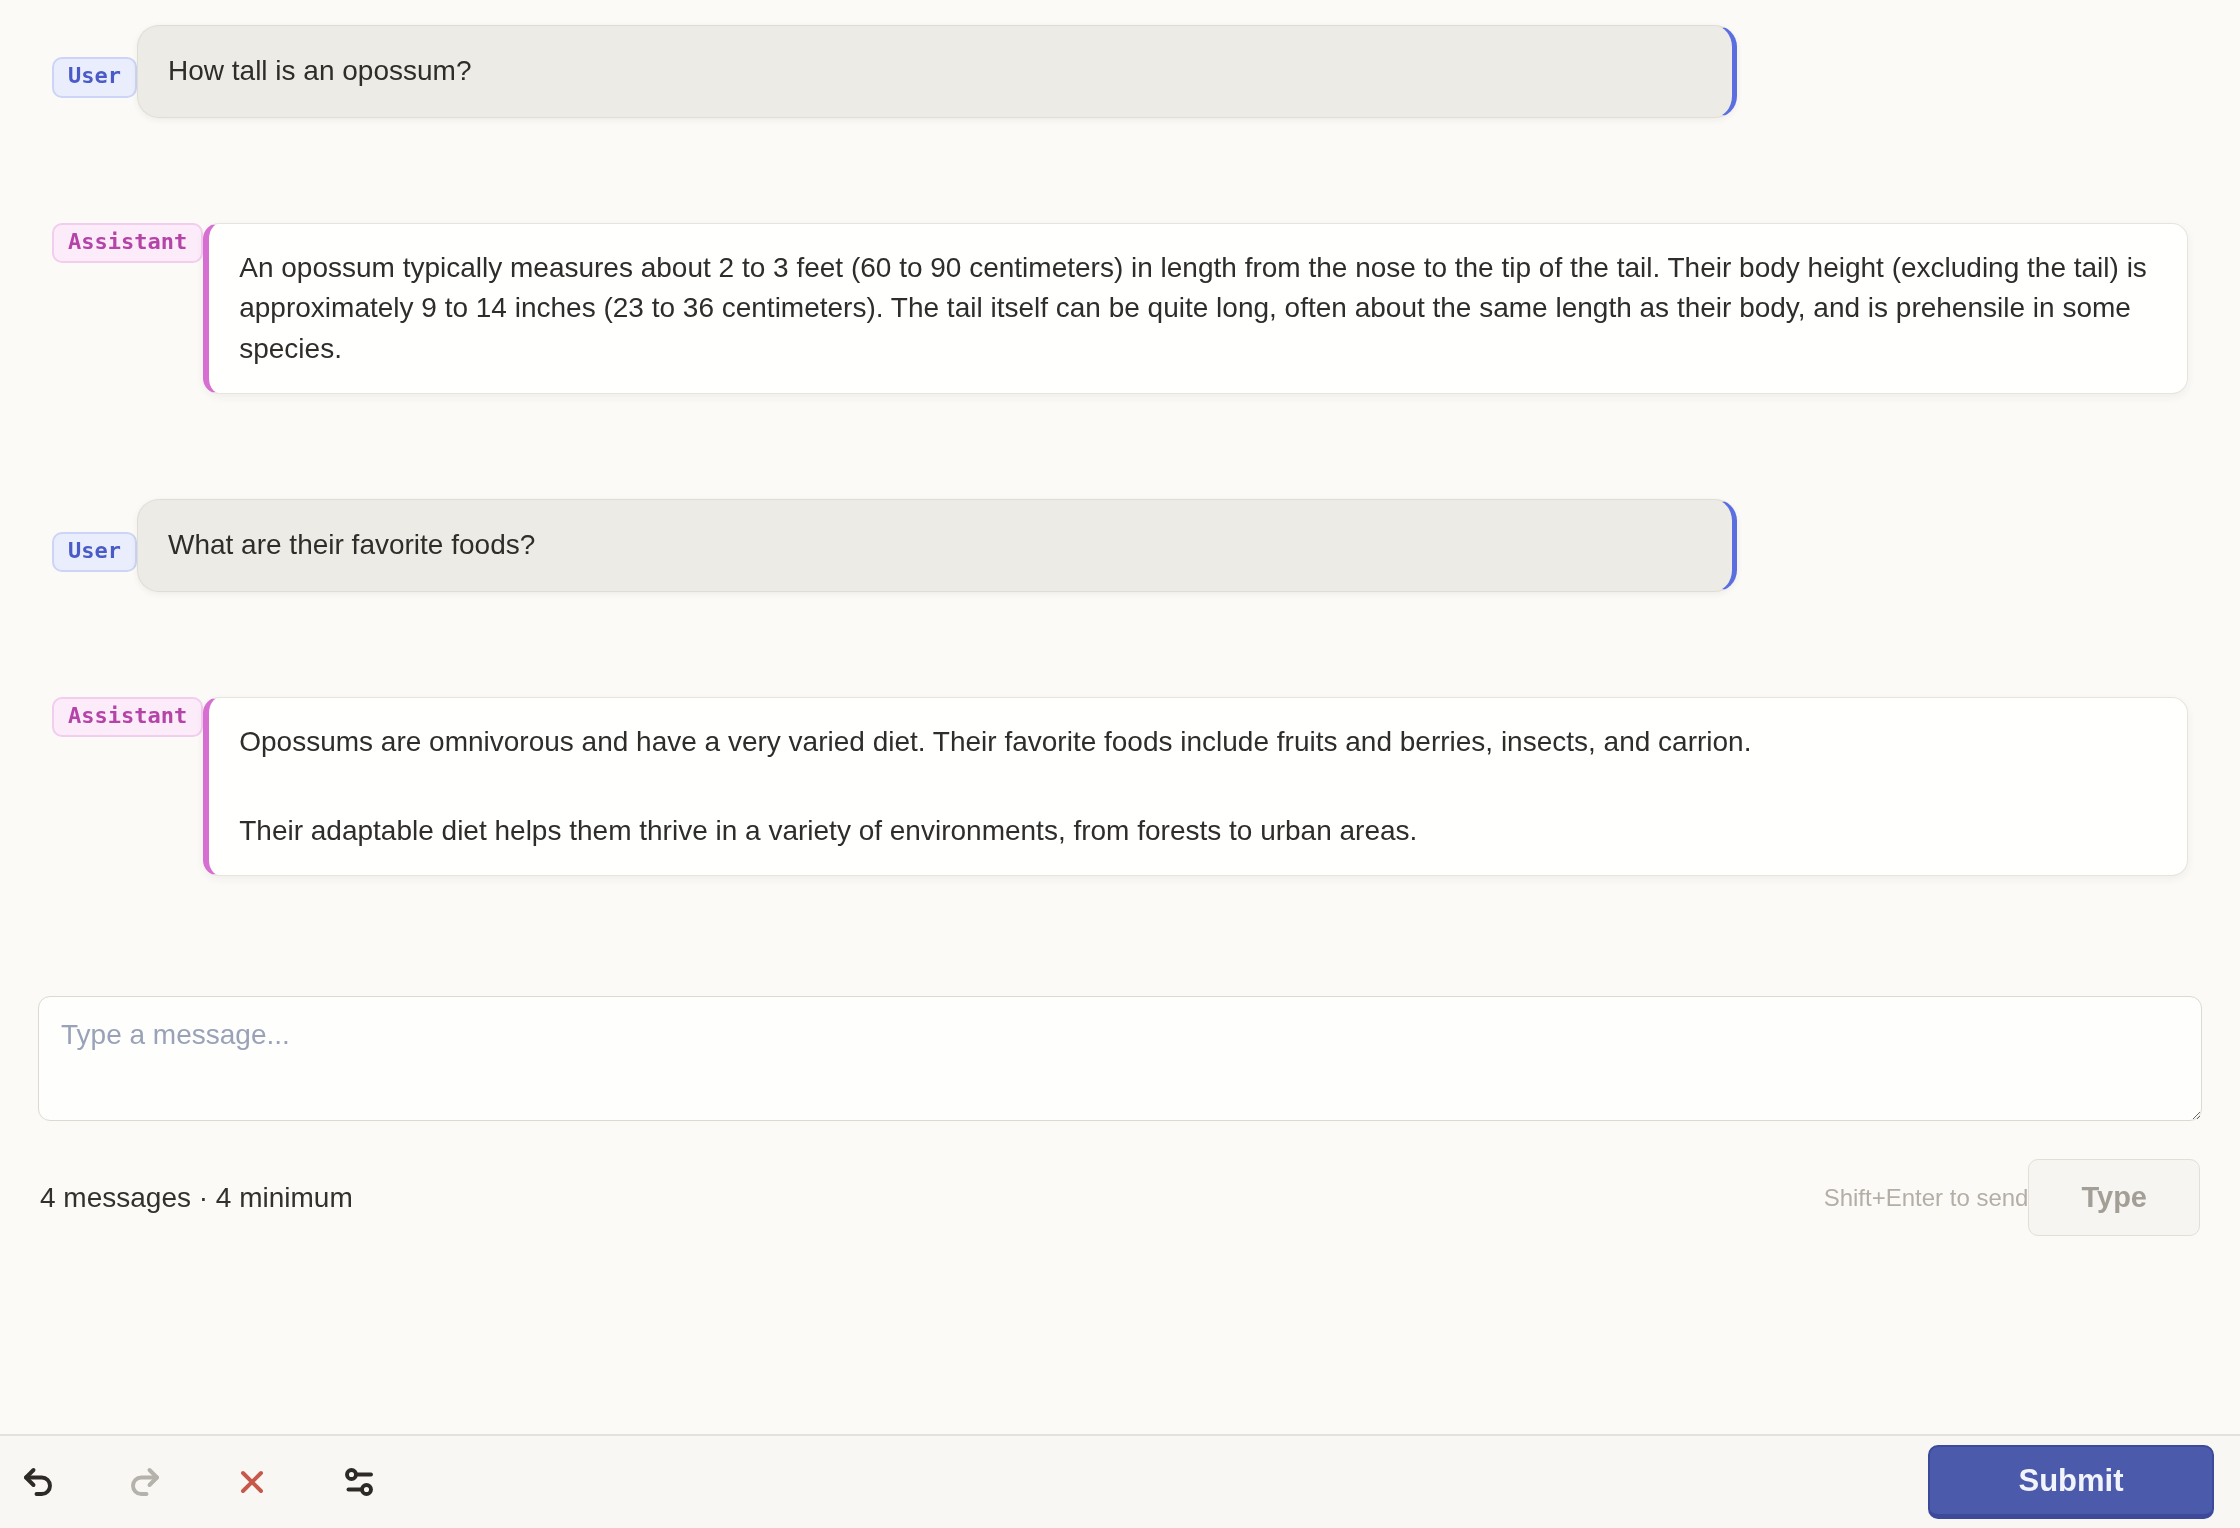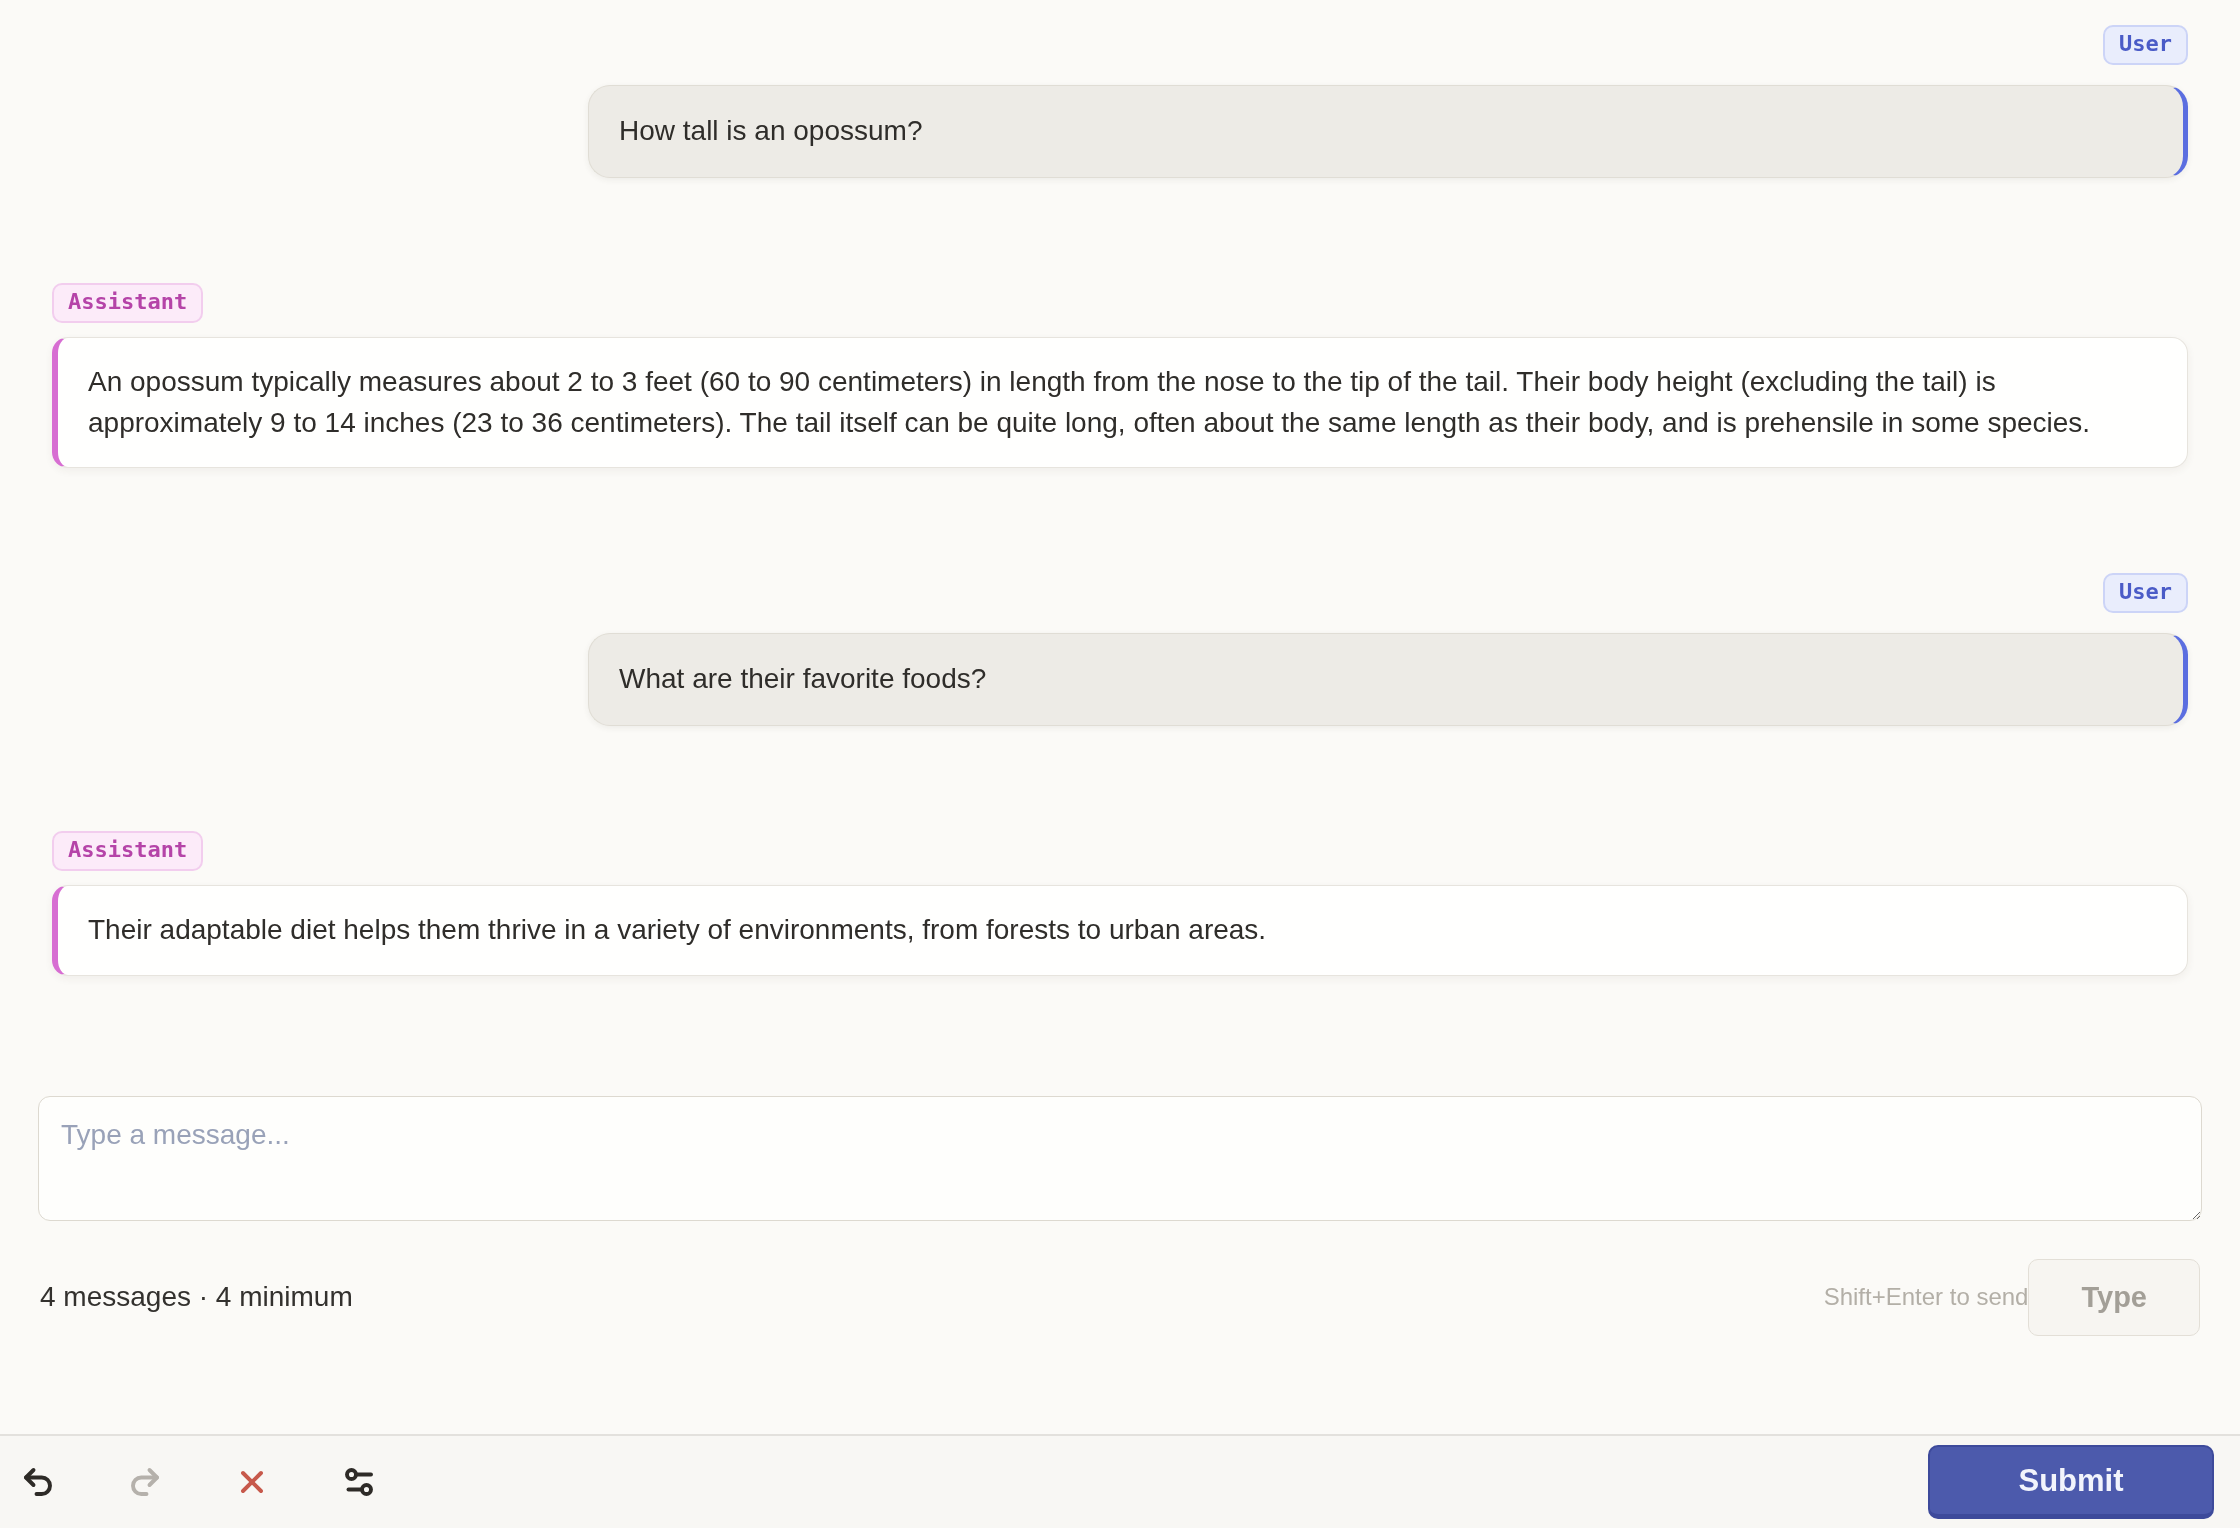--- a/index.html
+++ b/index.html
@@ -7,21 +7,21 @@
   body {
     background: #fbfaf7;
     font-family: "Liberation Sans", sans-serif;
     color: #2f2d2a;
     overflow: hidden;
     position: relative;
   }
 
   .chat { padding: 25px 52px 0 52px; }
 
-  .msg { display: flex; flex-direction: column; margin-bottom: 105px; }
+  .msg { display: flex; flex-direction: row; margin-bottom: 105px; }
   .msg.user { align-items: flex-end; }
   .msg.assistant { align-items: flex-start; }
 
   .badge {
     font-family: "DejaVu Sans Mono", monospace;
     font-weight: bold;
     font-size: 22px;
     padding: 5px 14px 7px 14px;
     border-radius: 10px;
     border: 2px solid;
@@ -163,20 +163,21 @@
   </div>
 
   <div class="msg user">
     <span class="badge">User</span>
     <div class="bubble">What are their favorite foods?</div>
   </div>
 
   <div class="msg assistant">
     <span class="badge">Assistant</span>
     <div class="bubble">
+      <p>Opossums are omnivorous and have a very varied diet. Their favorite foods include fruits and berries, insects, and carrion.</p>
       <p>Their adaptable diet helps them thrive in a variety of environments, from forests to urban areas.</p>
     </div>
   </div>
 
 </div>
 
 <div class="composer">
   <textarea placeholder="Type a message..." style=""></textarea>
   <div class="composer-row">
     <span class="status-text">4 messages · 4 minimum</span>

